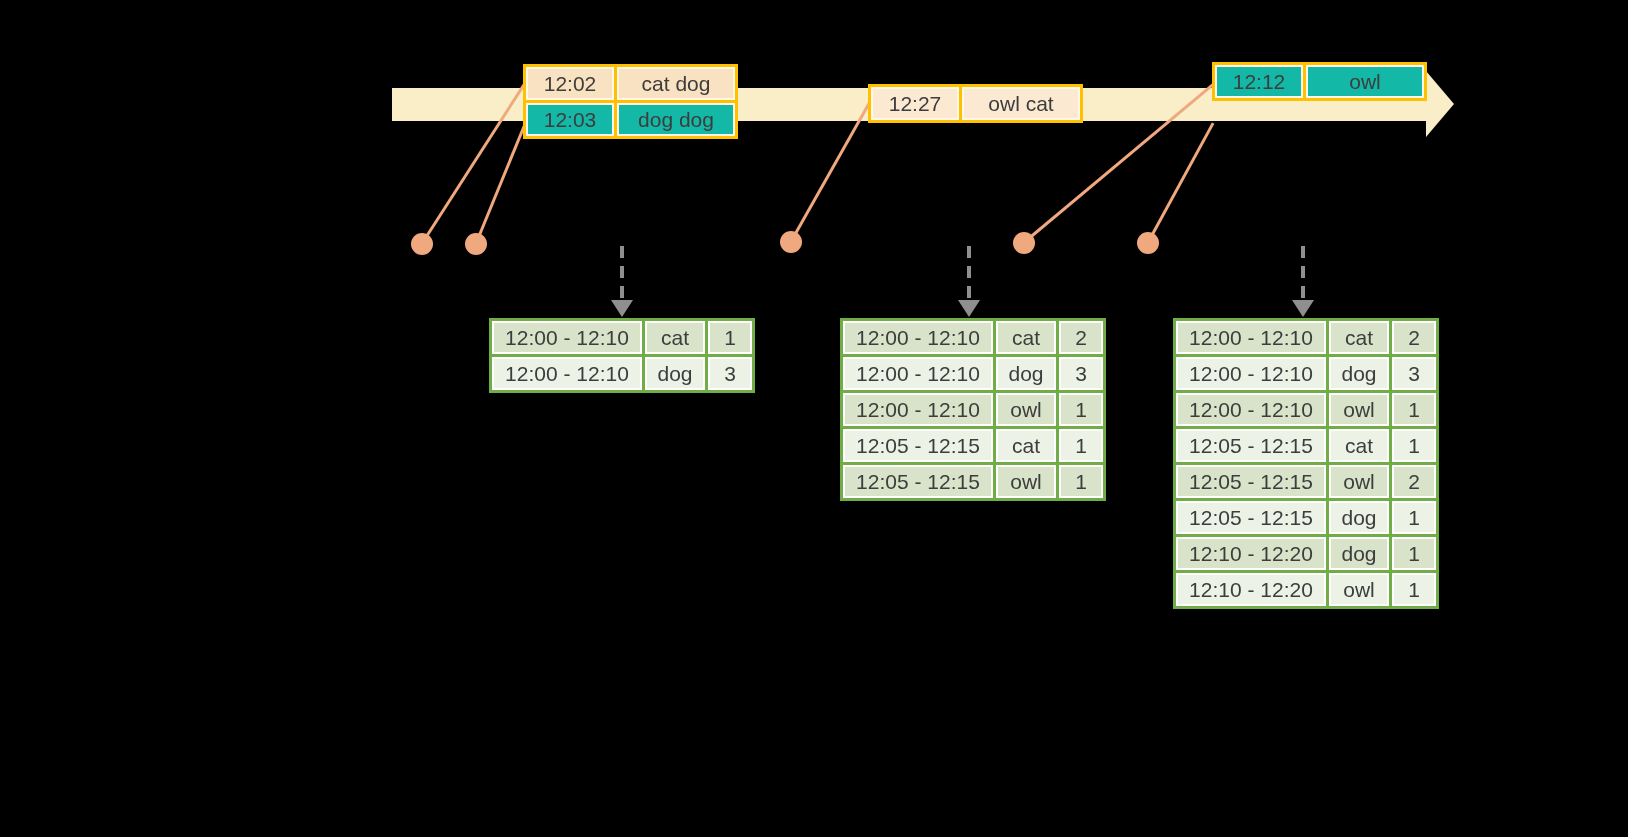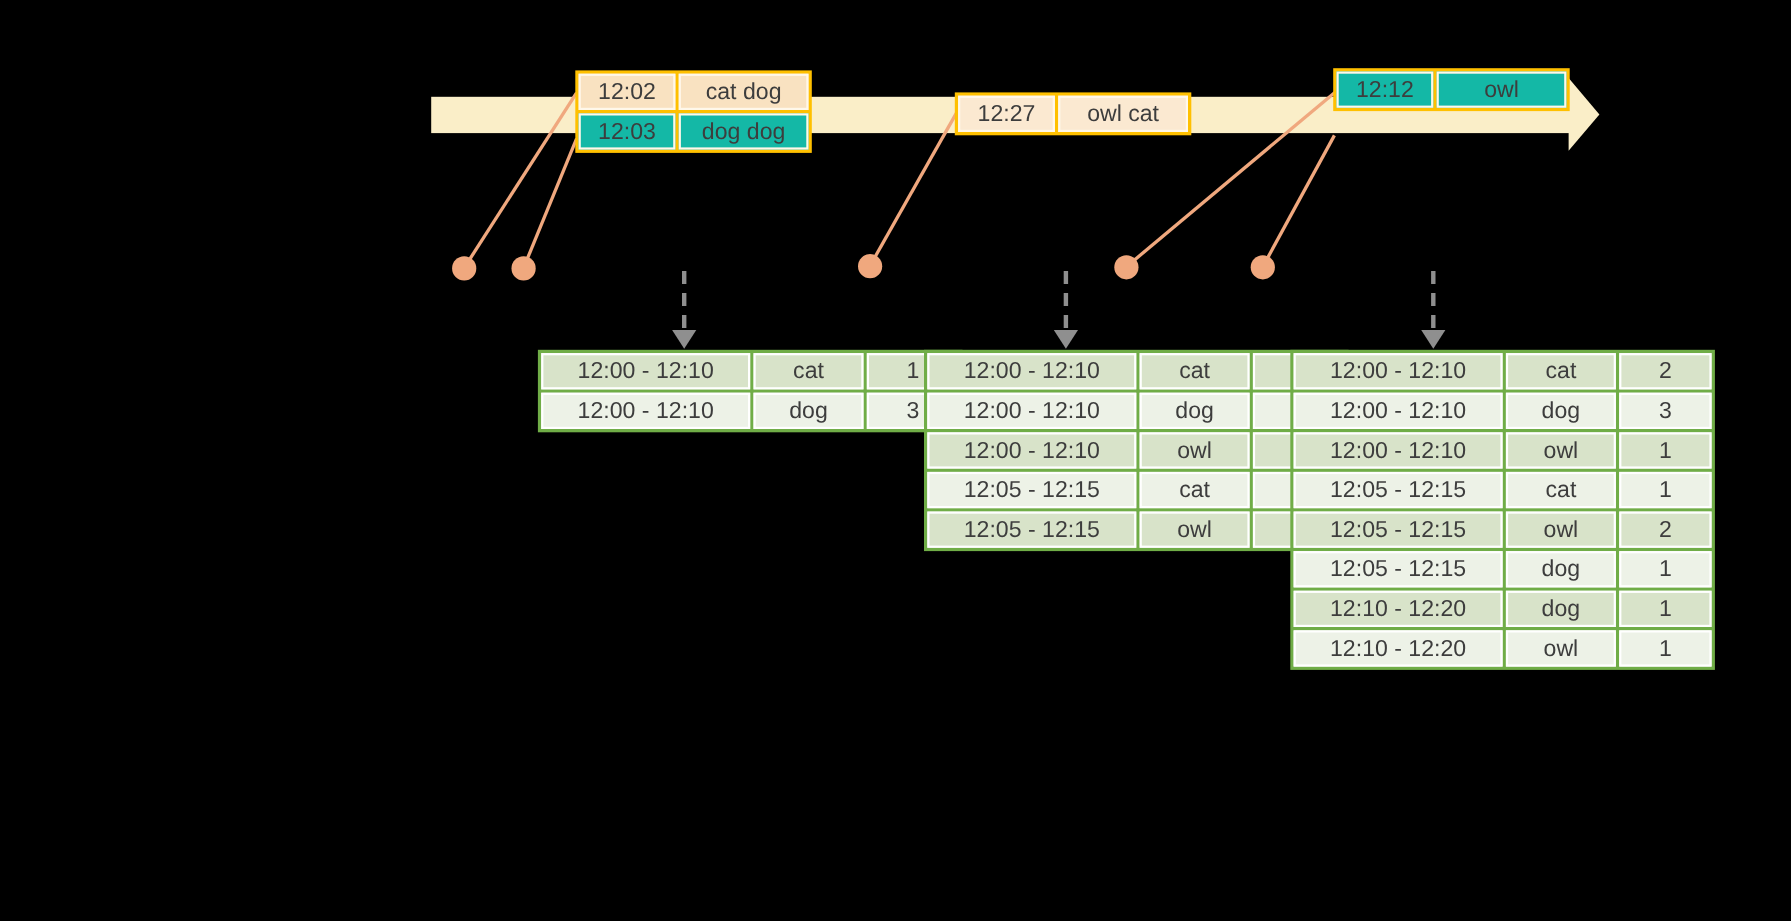--- a/index.html
+++ b/index.html
@@ -27,21 +27,21 @@
   
   .dash{position:absolute;width:4px;height:56px;top:246px;
         background:repeating-linear-gradient(180deg,#8f8f8f 0 12px,transparent 12px 20px);}
   .dash-head{position:absolute;top:300px;width:0;height:0;
              border-left:11px solid transparent;border-right:11px solid transparent;
              border-top:17px solid #8f8f8f;}
 
   
   .res-table{position:absolute;background:#70AD47;}
   .res-table td{border:2px solid #fff;height:29px;text-align:center;
-                font-size:21px;padding:0 20px;}
+                font-size:21px;padding:0 0;}
   .res-win{width:146px}.res-word{width:56px}.res-cnt{width:40px}
   .res-dark{background:#D8E3C9}.res-light{background:#EDF2E7}
 </style>
 </head>
 <body>
 
 <div id="canvas">
 
   <div class="band"></div>
   <div class="band-head"></div>

